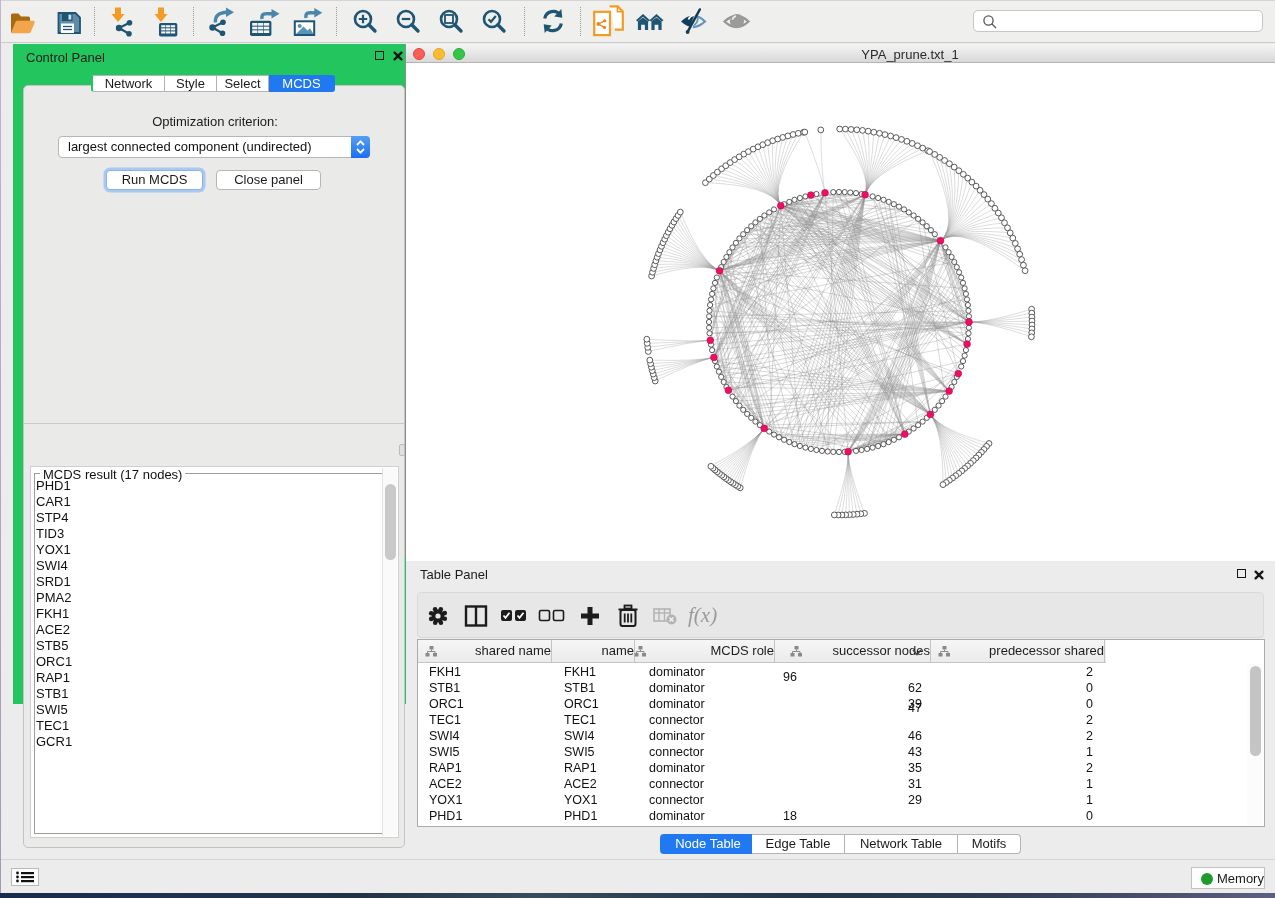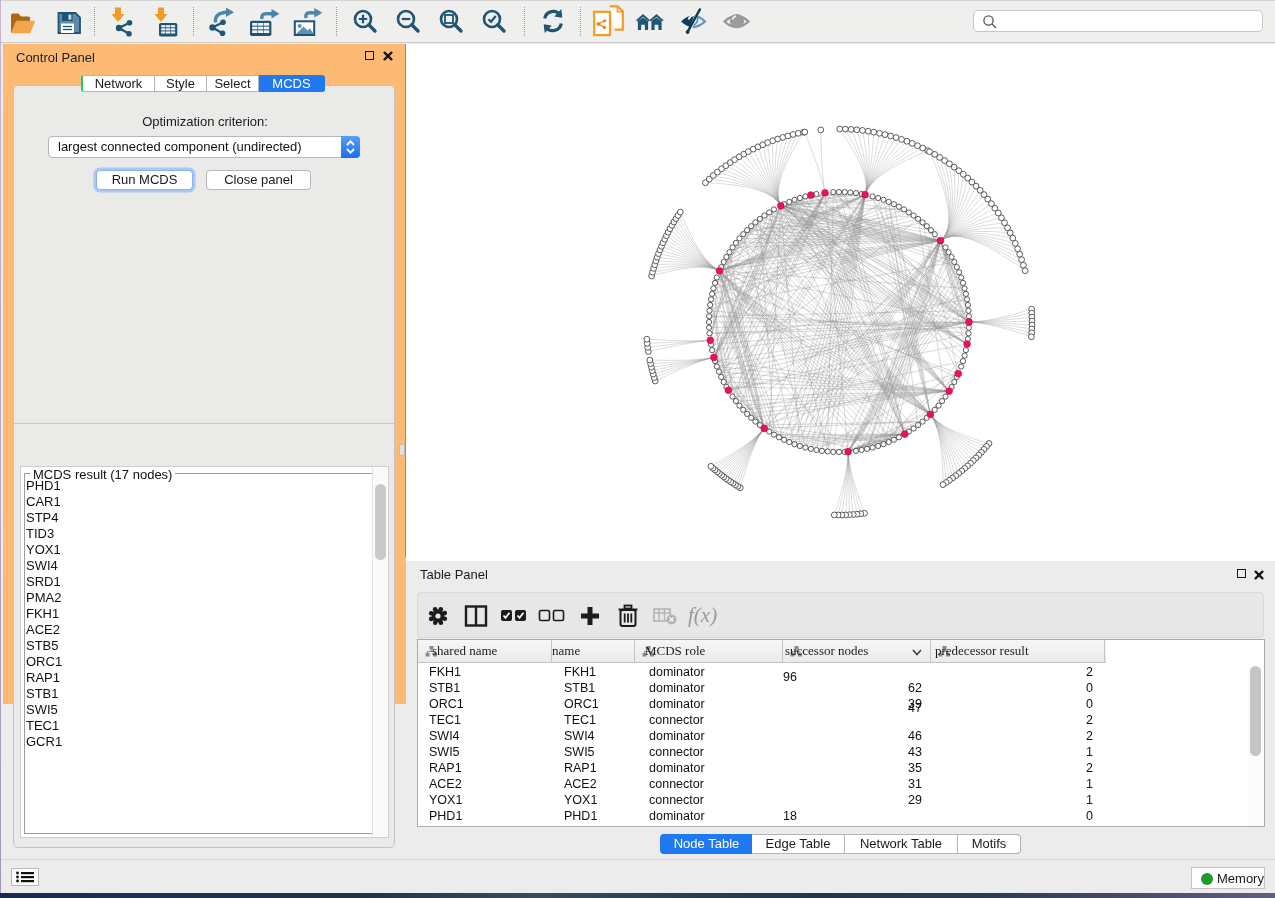--- a/index.html
+++ b/index.html
@@ -7,21 +7,21 @@
 body { font-family:"Liberation Sans", sans-serif; background:#ececec; position:relative; }
 .abs { position:absolute; }
 
 #toolbar { left:0; top:0; width:1275px; height:43px; background:#efefee; border-top:1px solid #d5d5d5; border-bottom:1px solid #cbcbcb; }
 #toolbar svg { position:absolute; top:7px; }
 .tsep { position:absolute; top:6px; height:29px; width:0; border-left:1px dotted #9a9a9a; }
 #searchbox { position:absolute; left:973px; top:9px; width:290px; height:22px; background:#fff; border:1px solid #c6c6c6; border-radius:5px; }
 
 #leftedge { left:0; top:0; width:1px; height:893px; background:linear-gradient(#c7b3d2,#a698b5); z-index:50; }
 
-#cp { left:3px; top:44px; width:404px; height:660px; background:#fdba74; }
+#cp { left:13px; top:44px; width:404px; height:660px; background:#22c55e; }
 #cp-title { position:absolute; left:13px; top:6px; font-size:13px; color:#1c1c1c; }
 .wbtn { position:absolute; top:7px; width:9px; height:9px; border:1.3px solid #161616; }
 #cp-tabs { position:absolute; left:78px; top:31px; height:17px; display:flex; font-size:13px; }
 .tab { border:1px solid #b4b4b4; border-left:none; background:#fff; color:#1a1a1a; text-align:center; line-height:15px; }
 .tab.first { border-left:2px solid #22c55e; border-radius:3px 0 0 3px; }
 .tab.last { border-radius:0 3px 3px 0; }
 .tab.sel { background:#2079f1; color:#fff; border-color:#2079f1; }
 #cp-box { position:absolute; left:10px; top:41px; width:382px; height:763px; border:1px solid #c3c3c3; border-radius:5px; background:#eaeae8; }
 #cp-inner-line { position:absolute; left:11px; top:379px; width:380px; height:1px; background:#c9c9c9; }
 #opt-label { position:absolute; left:0; top:70px; width:404px; text-align:center; font-size:13px; color:#1a1a1a; }
@@ -45,29 +45,29 @@
 #net-titlebar { position:absolute; left:0; top:0; width:869px; height:19px; background:linear-gradient(#f5f5f5,#d8d8d8); border-bottom:1px solid #b4b4b4; z-index:2; }
 .tl { position:absolute; top:3.5px; width:12.5px; height:12.5px; border-radius:50%; }
 #net-title { position:absolute; left:0; top:2.5px; width:1008px; text-align:center; font-size:13px; color:#2a2a2a; }
 
 #tp { left:406px; top:561px; width:869px; height:297px; background:#ececec; }
 #tp-title { position:absolute; left:14px; top:6px; font-size:13px; color:#1c1c1c; }
 #tp-toolbar { position:absolute; left:11px; top:31px; width:847px; height:46px; background:#e7e7e7; border:1px solid #dadada; border-radius:4px; }
 #tbl { position:absolute; left:11px; top:78px; width:848px; height:188px; background:#fff; border:1px solid #ababab; }
 #tbl-head { position:absolute; left:0; top:0; width:688px; height:23px; background:linear-gradient(#f6f6f6,#ebebeb); border-bottom:1px solid #c4c4c4; font-size:13px; color:#1d1d1d; }
 .hcell { position:absolute; top:0; height:22px; border-right:1px solid #c4c4c4; }
-.hlabel { position:absolute; top:3px; width:100%; text-align:left;font-family:Liberation Serif, serif; }
+.hlabel { position:absolute; top:3px; width:100%; text-align:right; }
 .hicon { position:absolute; top:5px; }
 #tbl-rows { position:absolute; left:0; top:24px; font-size:12.5px; color:#111; }
 .cell { position:absolute; height:16px; line-height:16px; }
 #tbl-scroll { position:absolute; right:1px; top:24px; width:16px; height:162px; background:#fcfcfc; }
 #tbl-thumb { position:absolute; left:2.5px; top:2px; width:11px; height:90px; background:#c4c4c4; border-radius:6px; }
 #tp-tabs { position:absolute; left:254px; top:273px; height:20px; display:flex; font-size:13px; }
 .ttab { border:1px solid #b4b4b4; border-left:none; background:#fff; color:#1a1a1a; text-align:center; line-height:18px; }
-.ttab.first { border-left:2px solid #701a75; border-radius:4px 0 0 4px; }
+.ttab.first { border-left:5px solid #701a75; border-radius:4px 0 0 4px; }
 .ttab.last { border-radius:0 4px 4px 0; }
 .ttab.sel { background:#2079f1; color:#fff; border-color:#2079f1; }
 
 #status { left:0; top:859px; width:1275px; height:34px; background:#ececec; border-top:1px solid #d4d4d4; }
 #listbtn { position:absolute; left:11px; top:8px; width:28px; height:18px; background:#fdfdfd; border:1px solid #b9b9b9; }
 #membtn { position:absolute; left:1191px; top:7px; width:74px; height:22px; background:#fdfdfd; border:1px solid #c2c2c2; font-size:13px; color:#1a1a1a; }
 #memdot { position:absolute; left:9px; top:5px; width:12px; height:12px; border-radius:50%; background:#1f9b2e; }
 #bottomstrip { left:0; top:893px; width:1275px; height:5px; background:linear-gradient(90deg,#182a4d 0%,#1f3152 12%,#223244 28%,#3a4c5a 42%,#2b4052 52%,#24364a 64%,#2e3c52 78%,#4a4e6a 90%,#5d6080 100%); }
 </style>
 </head>
@@ -254,20 +254,26 @@
     <div id="mcds-scroll">
         <div id="mcds-thumb"></div>
       </div>
   </div>
 </div>
 
 <div id="vdiv" class="abs"></div>
 <div id="vdiv-handle" class="abs"></div>
 
 <div id="net" class="abs">
+  <div id="net-titlebar">
+    <div class="tl" style="left:6.5px; background:#f95f57; border:0.5px solid #dd4741;"></div>
+    <div class="tl" style="left:26.5px; background:#fdbc2e; border:0.5px solid #e0a427;"></div>
+    <div class="tl" style="left:46.5px; background:#33c748; border:0.5px solid #2aa83c;"></div>
+    <div id="net-title">YPA_prune.txt_1</div>
+  </div>
   <div style="position:absolute;left:0;top:17px;width:869px;height:500px;overflow:hidden">
   <svg width="869" height="500" viewBox="0 0 869 500" style="position:absolute;left:0;top:0">
 <g stroke="#8c8c8c" stroke-width="0.7" stroke-opacity="0.47">
 <line x1="374.8" y1="144.8" x2="450.0" y2="132.1"></line>
 <line x1="374.8" y1="144.8" x2="455.6" y2="133.0"></line>
 <line x1="374.8" y1="144.8" x2="466.6" y2="135.4"></line>
 <line x1="374.8" y1="144.8" x2="472.1" y2="137.0"></line>
 <line x1="374.8" y1="144.8" x2="477.5" y2="138.8"></line>
 <line x1="374.8" y1="144.8" x2="562.5" y2="249.7"></line>
 <line x1="374.8" y1="144.8" x2="562.9" y2="255.3"></line>
@@ -1124,21 +1130,21 @@
             <rect x="4.5" y="1" width="4" height="3.5" fill="#8a8a8a"></rect>
             <rect x="0.5" y="8" width="4" height="3.5" fill="#8a8a8a"></rect>
             <rect x="8" y="8" width="4" height="3.5" fill="#8a8a8a"></rect>
             <path d="M6.5 4.5 V6.5 M2.5 8 V6.5 H10 V8" fill="none" stroke="#8a8a8a" stroke-width="1"></path>
           </svg>
           <div class="hlabel" style="padding-left:14px">shared name</div>
         </div>
       <div class="hcell" style="left:134px;width:83px">
           <div class="hlabel">name</div>
         </div>
-      <div class="hcell" style="left:217px;width:148px">
+      <div class="hcell" style="left:209px;width:148px">
           <svg class="hicon" width="13" height="13" viewBox="0 0 13 13" style="left:7px">
             <rect x="4.5" y="1" width="4" height="3.5" fill="#8a8a8a"></rect>
             <rect x="0.5" y="8" width="4" height="3.5" fill="#8a8a8a"></rect>
             <rect x="8" y="8" width="4" height="3.5" fill="#8a8a8a"></rect>
             <path d="M6.5 4.5 V6.5 M2.5 8 V6.5 H10 V8" fill="none" stroke="#8a8a8a" stroke-width="1"></path>
           </svg>
           <div class="hlabel" style="padding-left:10px">MCDS role</div>
         </div>
       <div class="hcell" style="left:365px;width:148px">
           <svg class="hicon" width="13" height="13" viewBox="0 0 13 13" style="left:7px">
@@ -1152,21 +1158,21 @@
             <path d="M1 1 L5 5.5 L9 1" fill="none" stroke="#444" stroke-width="1.6"></path>
           </svg>
         </div>
       <div class="hcell" style="left:513px;width:174px">
           <svg class="hicon" width="13" height="13" viewBox="0 0 13 13" style="left:7px">
             <rect x="4.5" y="1" width="4" height="3.5" fill="#8a8a8a"></rect>
             <rect x="0.5" y="8" width="4" height="3.5" fill="#8a8a8a"></rect>
             <rect x="8" y="8" width="4" height="3.5" fill="#8a8a8a"></rect>
             <path d="M6.5 4.5 V6.5 M2.5 8 V6.5 H10 V8" fill="none" stroke="#8a8a8a" stroke-width="1"></path>
           </svg>
-          <div class="hlabel" style="padding-left:4px">predecessor result</div>
+          <div class="hlabel" style="padding-left:4px">predecessor shared</div>
         </div>
     </div>
     <div id="tbl-rows">
       <div class="cell" style="left:11px;top:0px">FKH1</div>
       <div class="cell" style="left:146px;top:0px">FKH1</div>
       <div class="cell" style="left:231px;top:0px">dominator</div>
       <div class="cell" style="left:365px;top:5px;width:139px;text-align:left">96</div>
       <div class="cell" style="left:513px;top:0px;width:162px;text-align:right">2</div>
       <div class="cell" style="left:11px;top:16px">STB1</div>
       <div class="cell" style="left:146px;top:16px">STB1</div>

